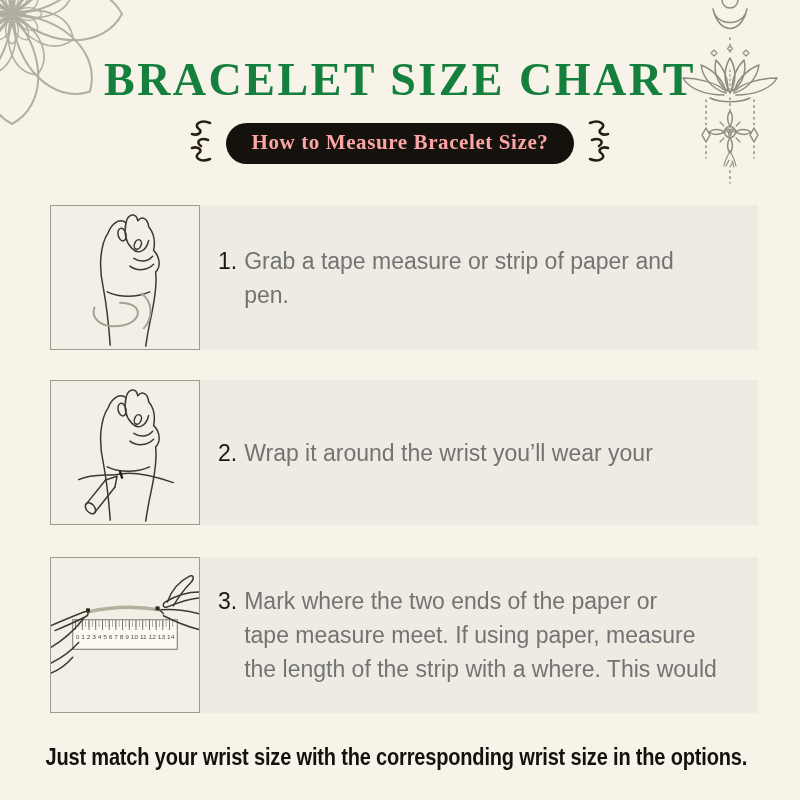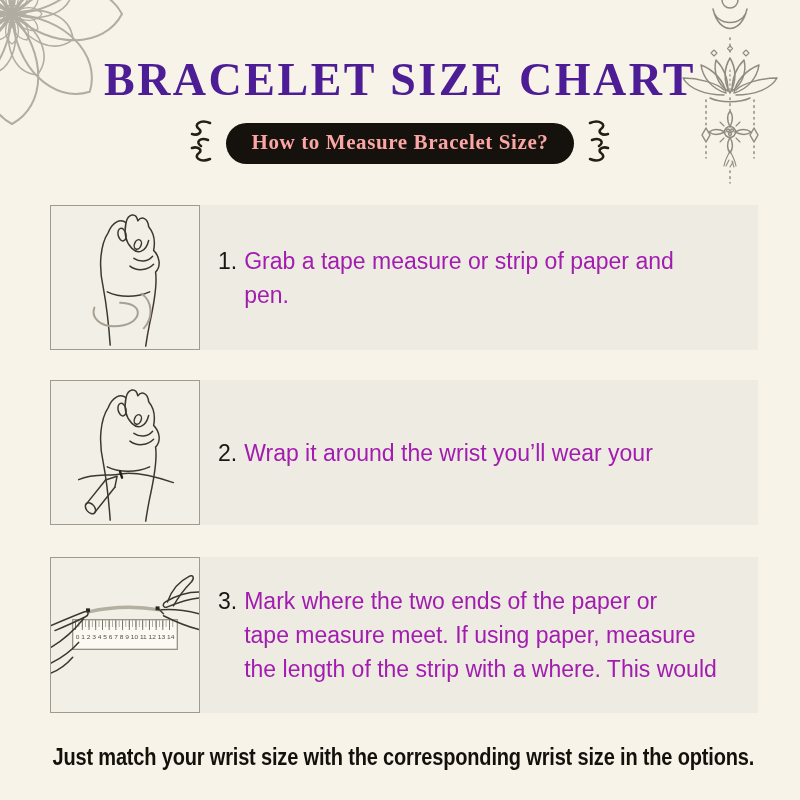--- a/index.html
+++ b/index.html
@@ -17,21 +17,21 @@
   
   .title{
     position:relative;
     padding-top:57px;
     text-align:center;
     font-family:"Liberation Serif",serif;
     font-weight:700;
     font-size:46px;
     letter-spacing:2.5px;
     line-height:1.0;
-    color:#4c1d95;
+    color:#15803d;
   }
   .badge-row{
     margin-top:15px;
     display:flex;justify-content:center;align-items:center;gap:11px;
   }
   .badge{
     background:#15120d;
     color:#fca5a5;
     font-family:"Liberation Serif",serif;
     font-weight:700;
@@ -60,25 +60,25 @@
   .step-text{
     flex:1;
     display:flex;align-items:center;
     padding-left:18px;
   }
   .step-inner{display:flex;align-items:flex-start;}
   .num{
     flex:none;margin-right:7px;
     font-size:23px;line-height:34px;color:#191613;
   }
-  .lines div{font-size:23px;line-height:34px;color:#a21caf;white-space:nowrap;}
+  .lines div{font-size:23px;line-height:34px;color:#737373;white-space:nowrap;}
   
   .footer{
     position:absolute;top:744px;left:0;width:800px;
-    display:flex;justify-content:flex-start;
+    display:flex;justify-content:flex-end;
   }
   .footer span{
     display:inline-block;
     font-weight:700;
     font-size:23px;
     letter-spacing:-0.2px;
     transform:scaleX(0.87);
     transform-origin:center;
     white-space:nowrap;
     color:#14110d;

